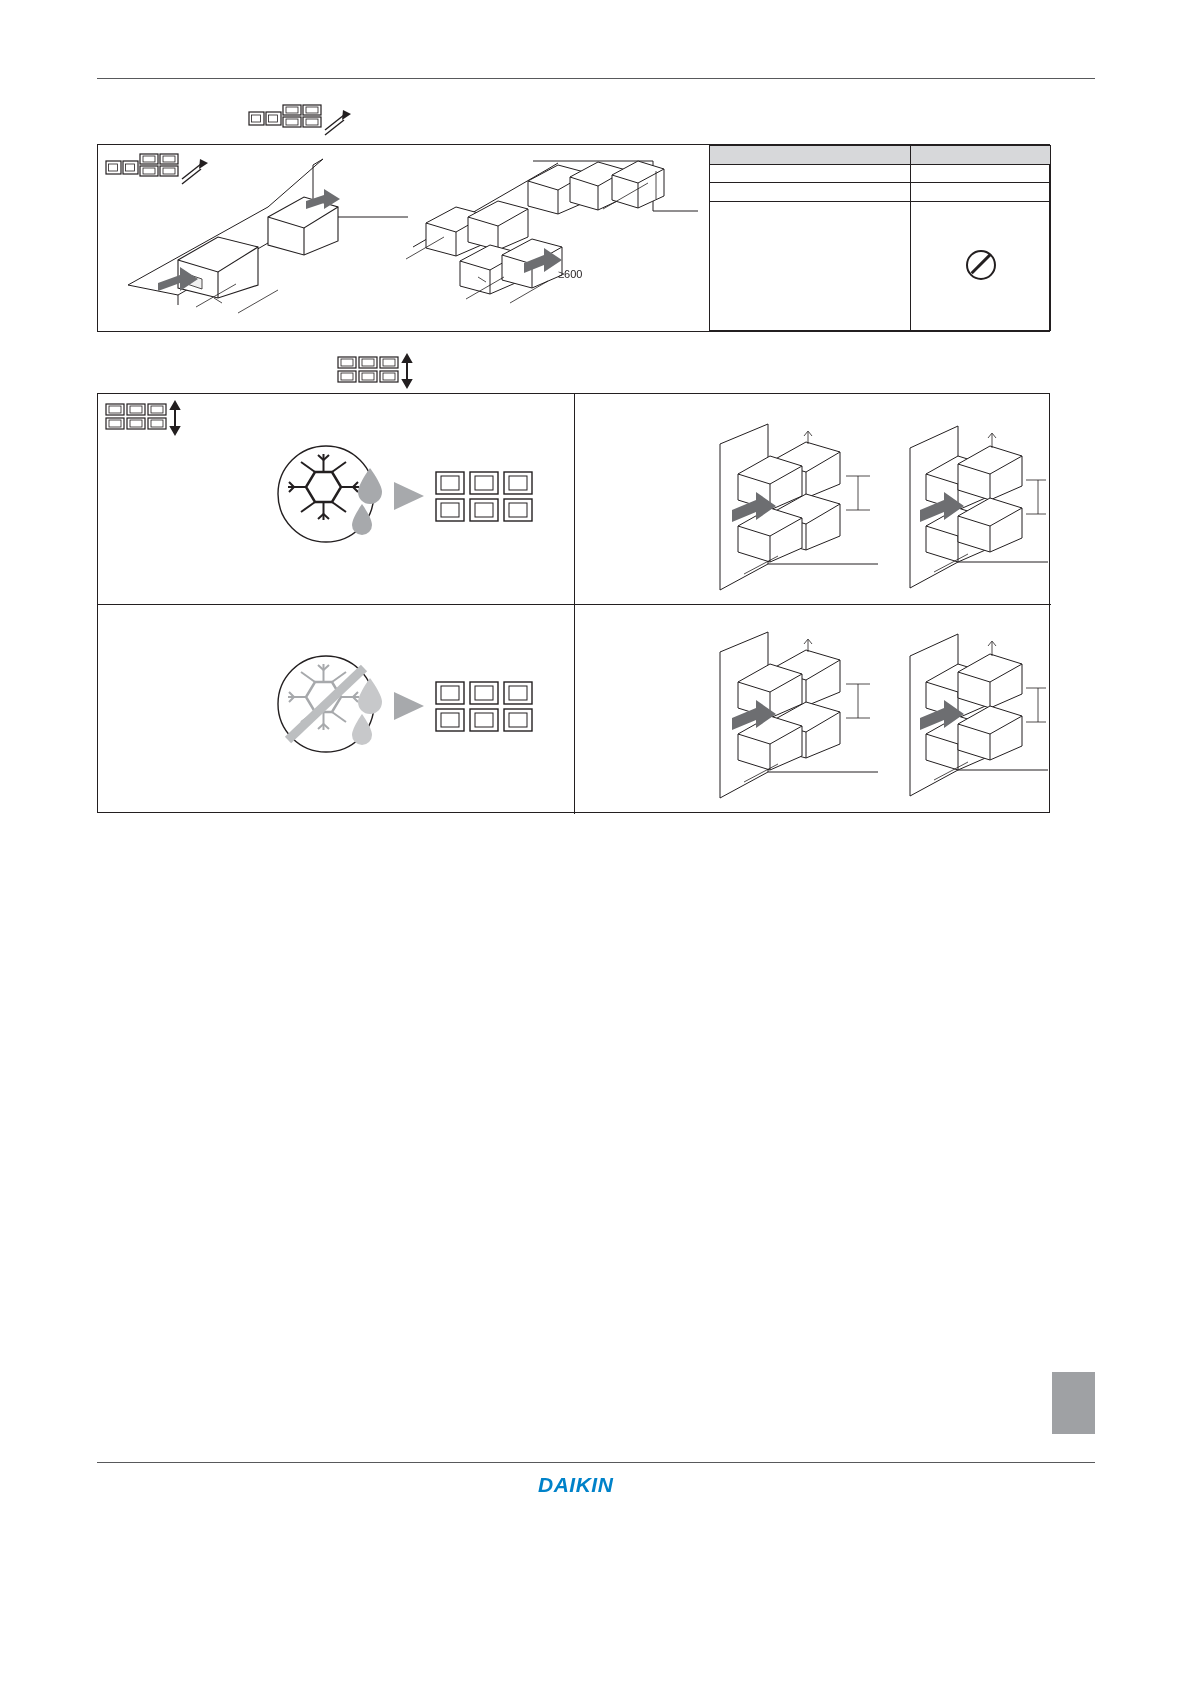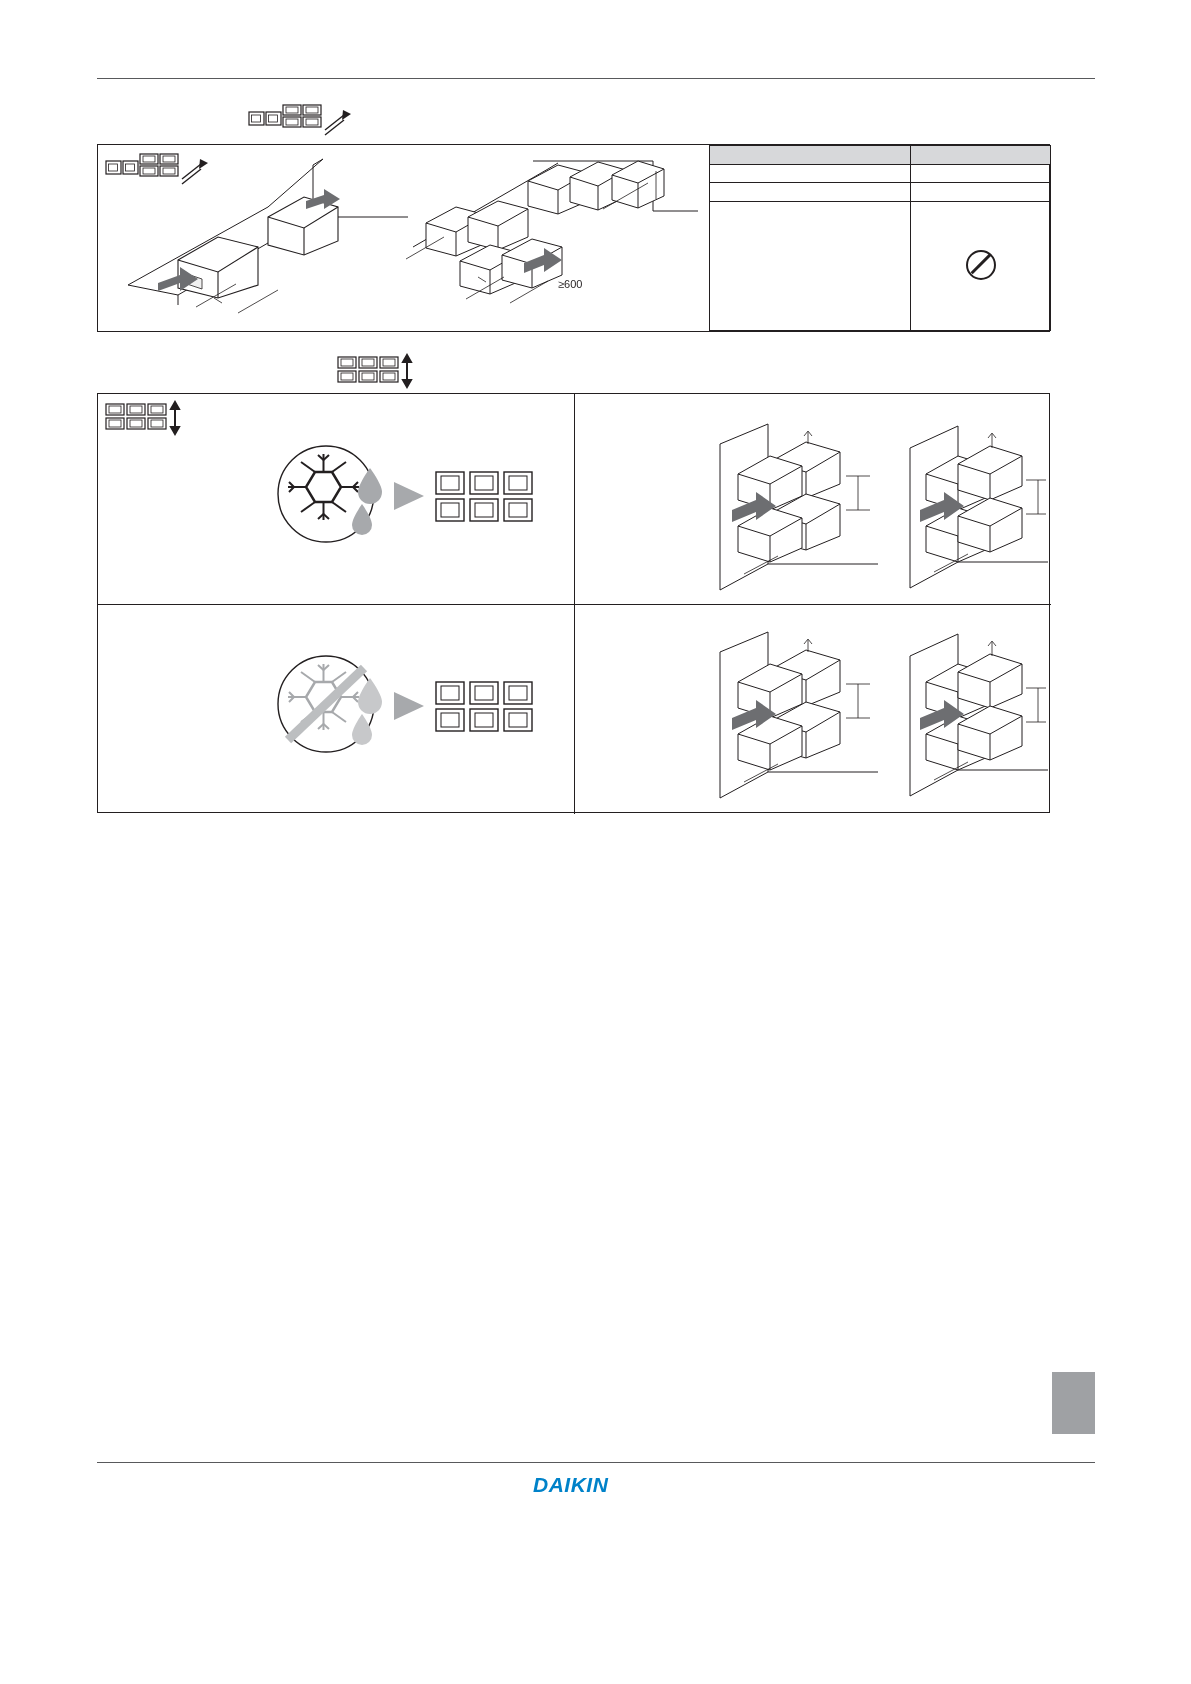--- a/index.html
+++ b/index.html
@@ -36,21 +36,21 @@
 
   
   .brand {
     position: absolute;
     left: 520px;
     top: 1472px;
     width: 160px;
     height: 26px;
     display: flex;
     align-items: center;
-    justify-content: center;
+    justify-content: flex-end;
   }
   .brand svg { display: block; }
 
   
   .side-tab {
     position: absolute;
     left: 1052px;
     top: 1372px;
     width: 43px;
     height: 62px;
@@ -329,21 +329,21 @@
 
       <g stroke="#231f20" stroke-width="0.8" fill="none">
         <path d="M8 108 L46 86"></path>
         <path d="M68 148 L106 126"></path>
         <path d="M112 152 L150 130"></path>
         <path d="M205 58 L250 32"></path>
         <path d="M258 20 L258 48"></path>
         <path d="M80 126 L88 131"></path>
       </g>
     </svg>
-    <div class="dim-label" style="left:160px;top:127px;">≥600</div>
+    <div class="dim-label" style="left:160px;top:117px;">≥600</div>
   </div>
 
   <table class="fig1-table">
     <tbody>
         <tr class="head">
       <td class="col1"></td>
       <td class="col2"></td>
     </tr>
     <tr class="row-h">
       <td class="col1"></td>

